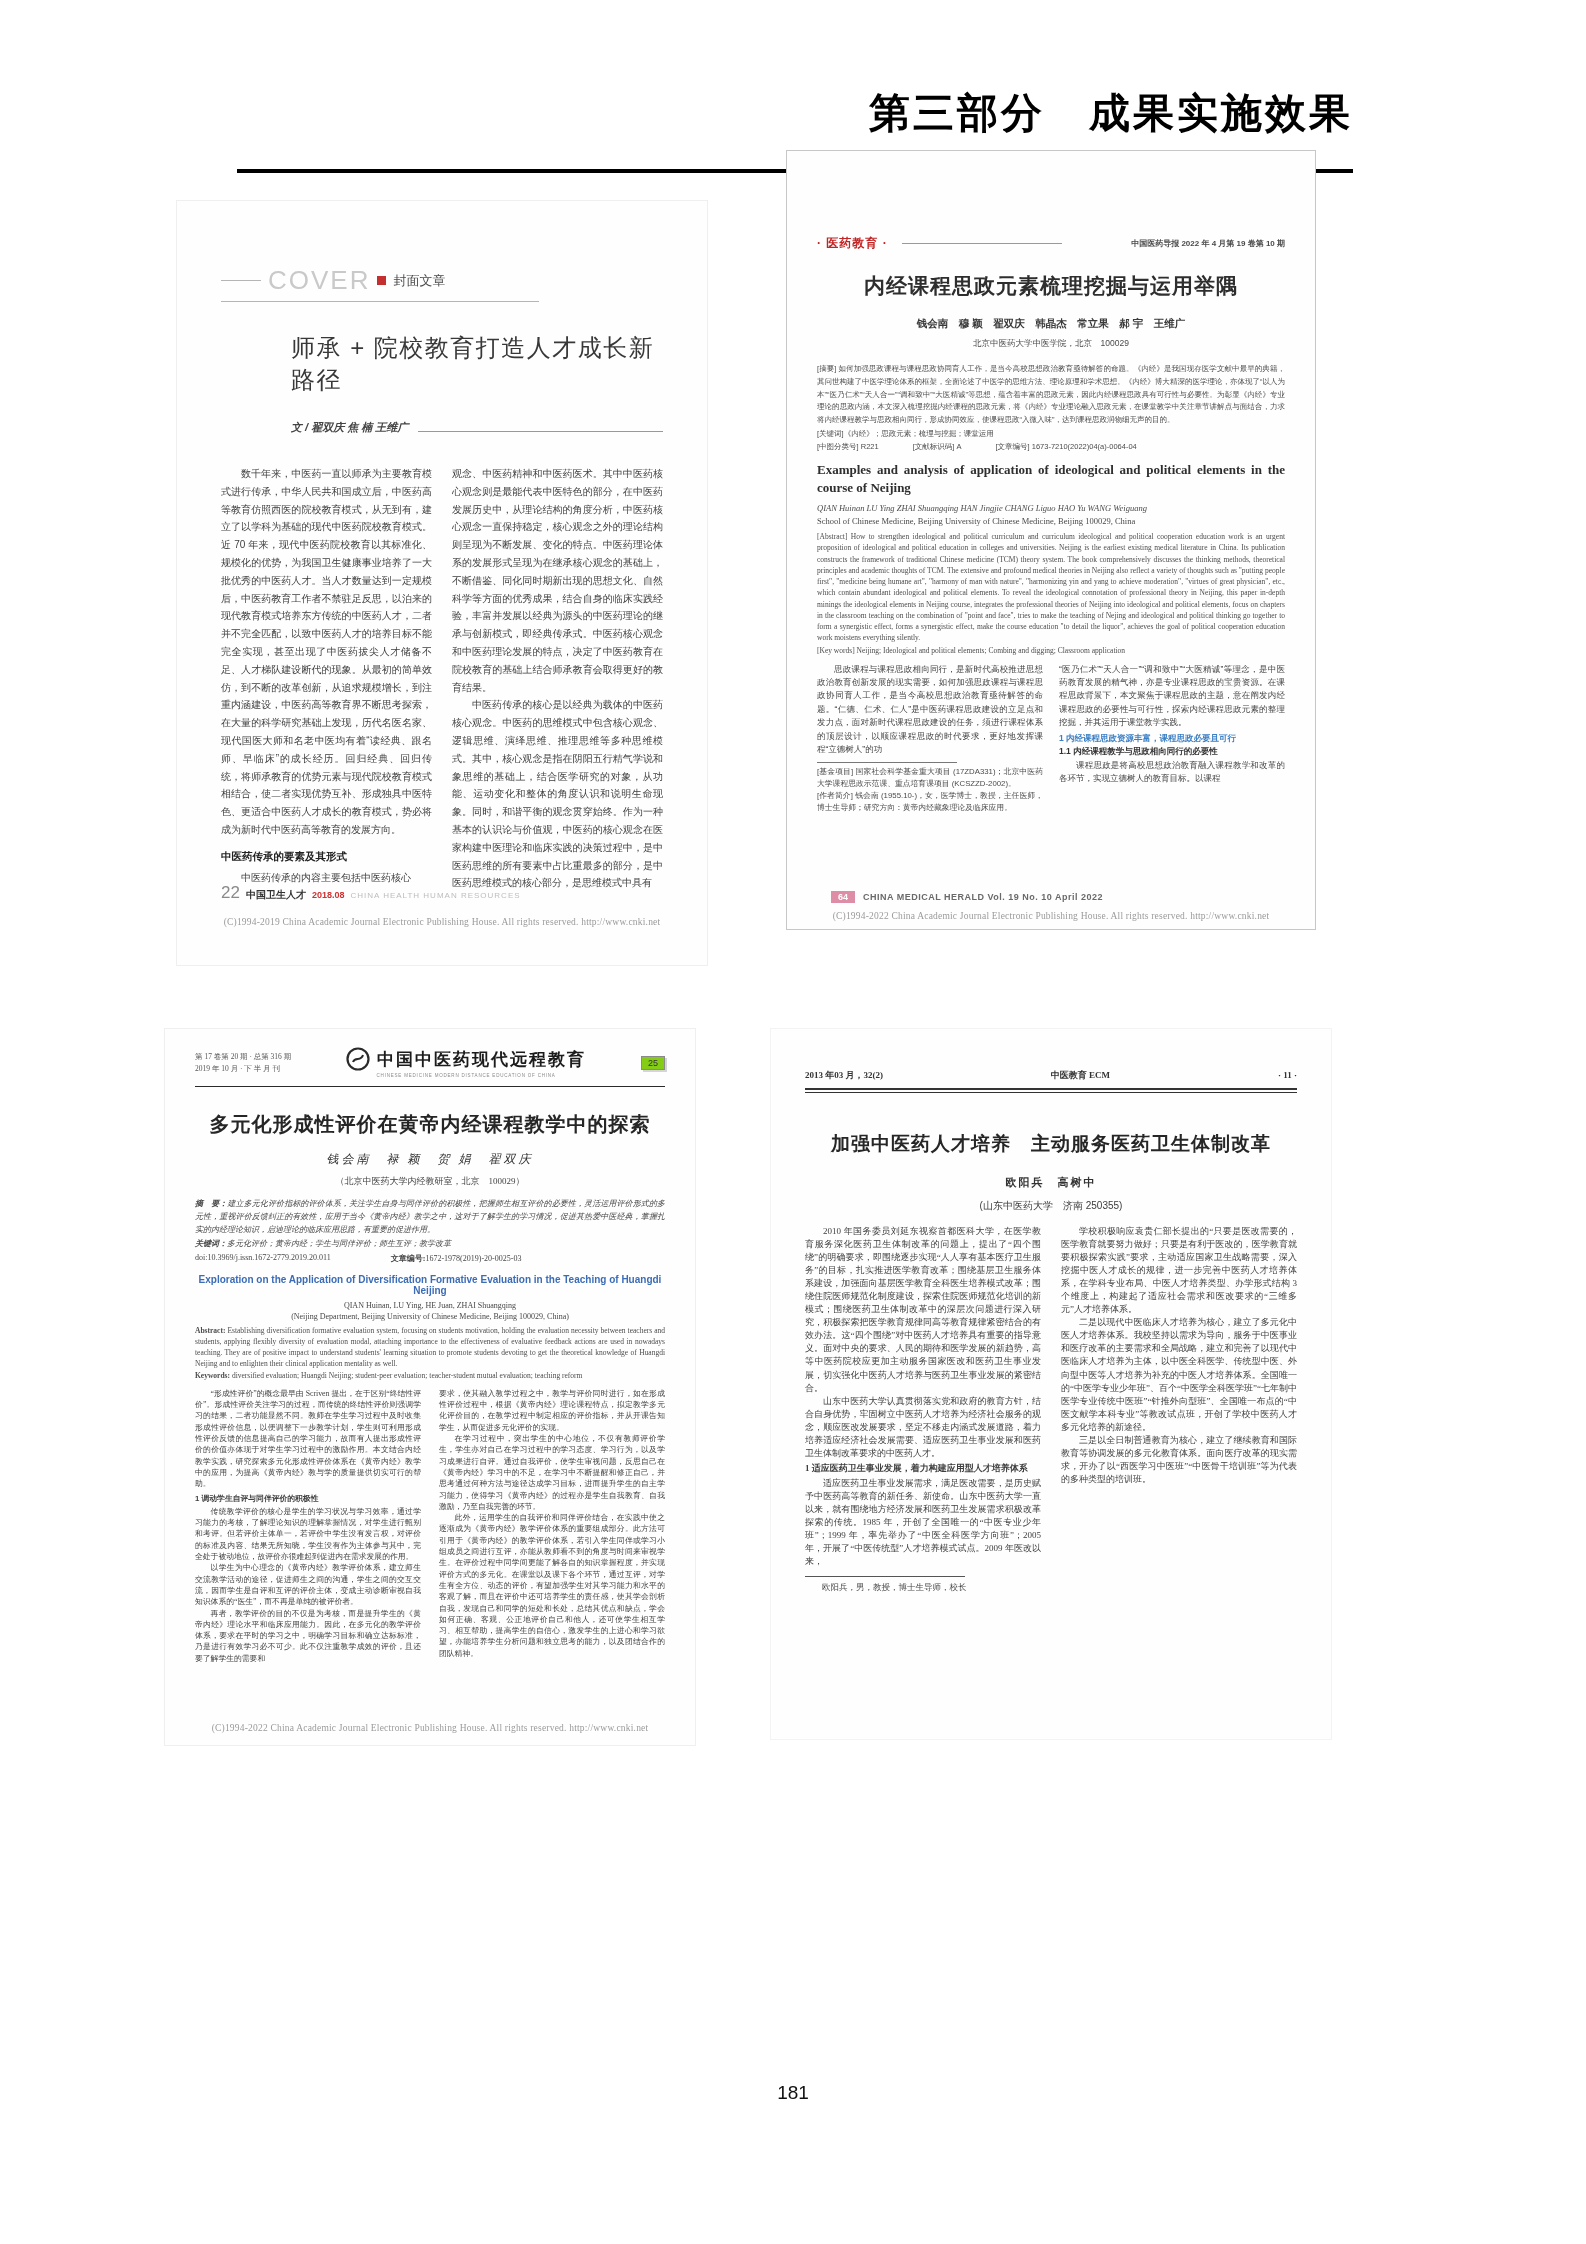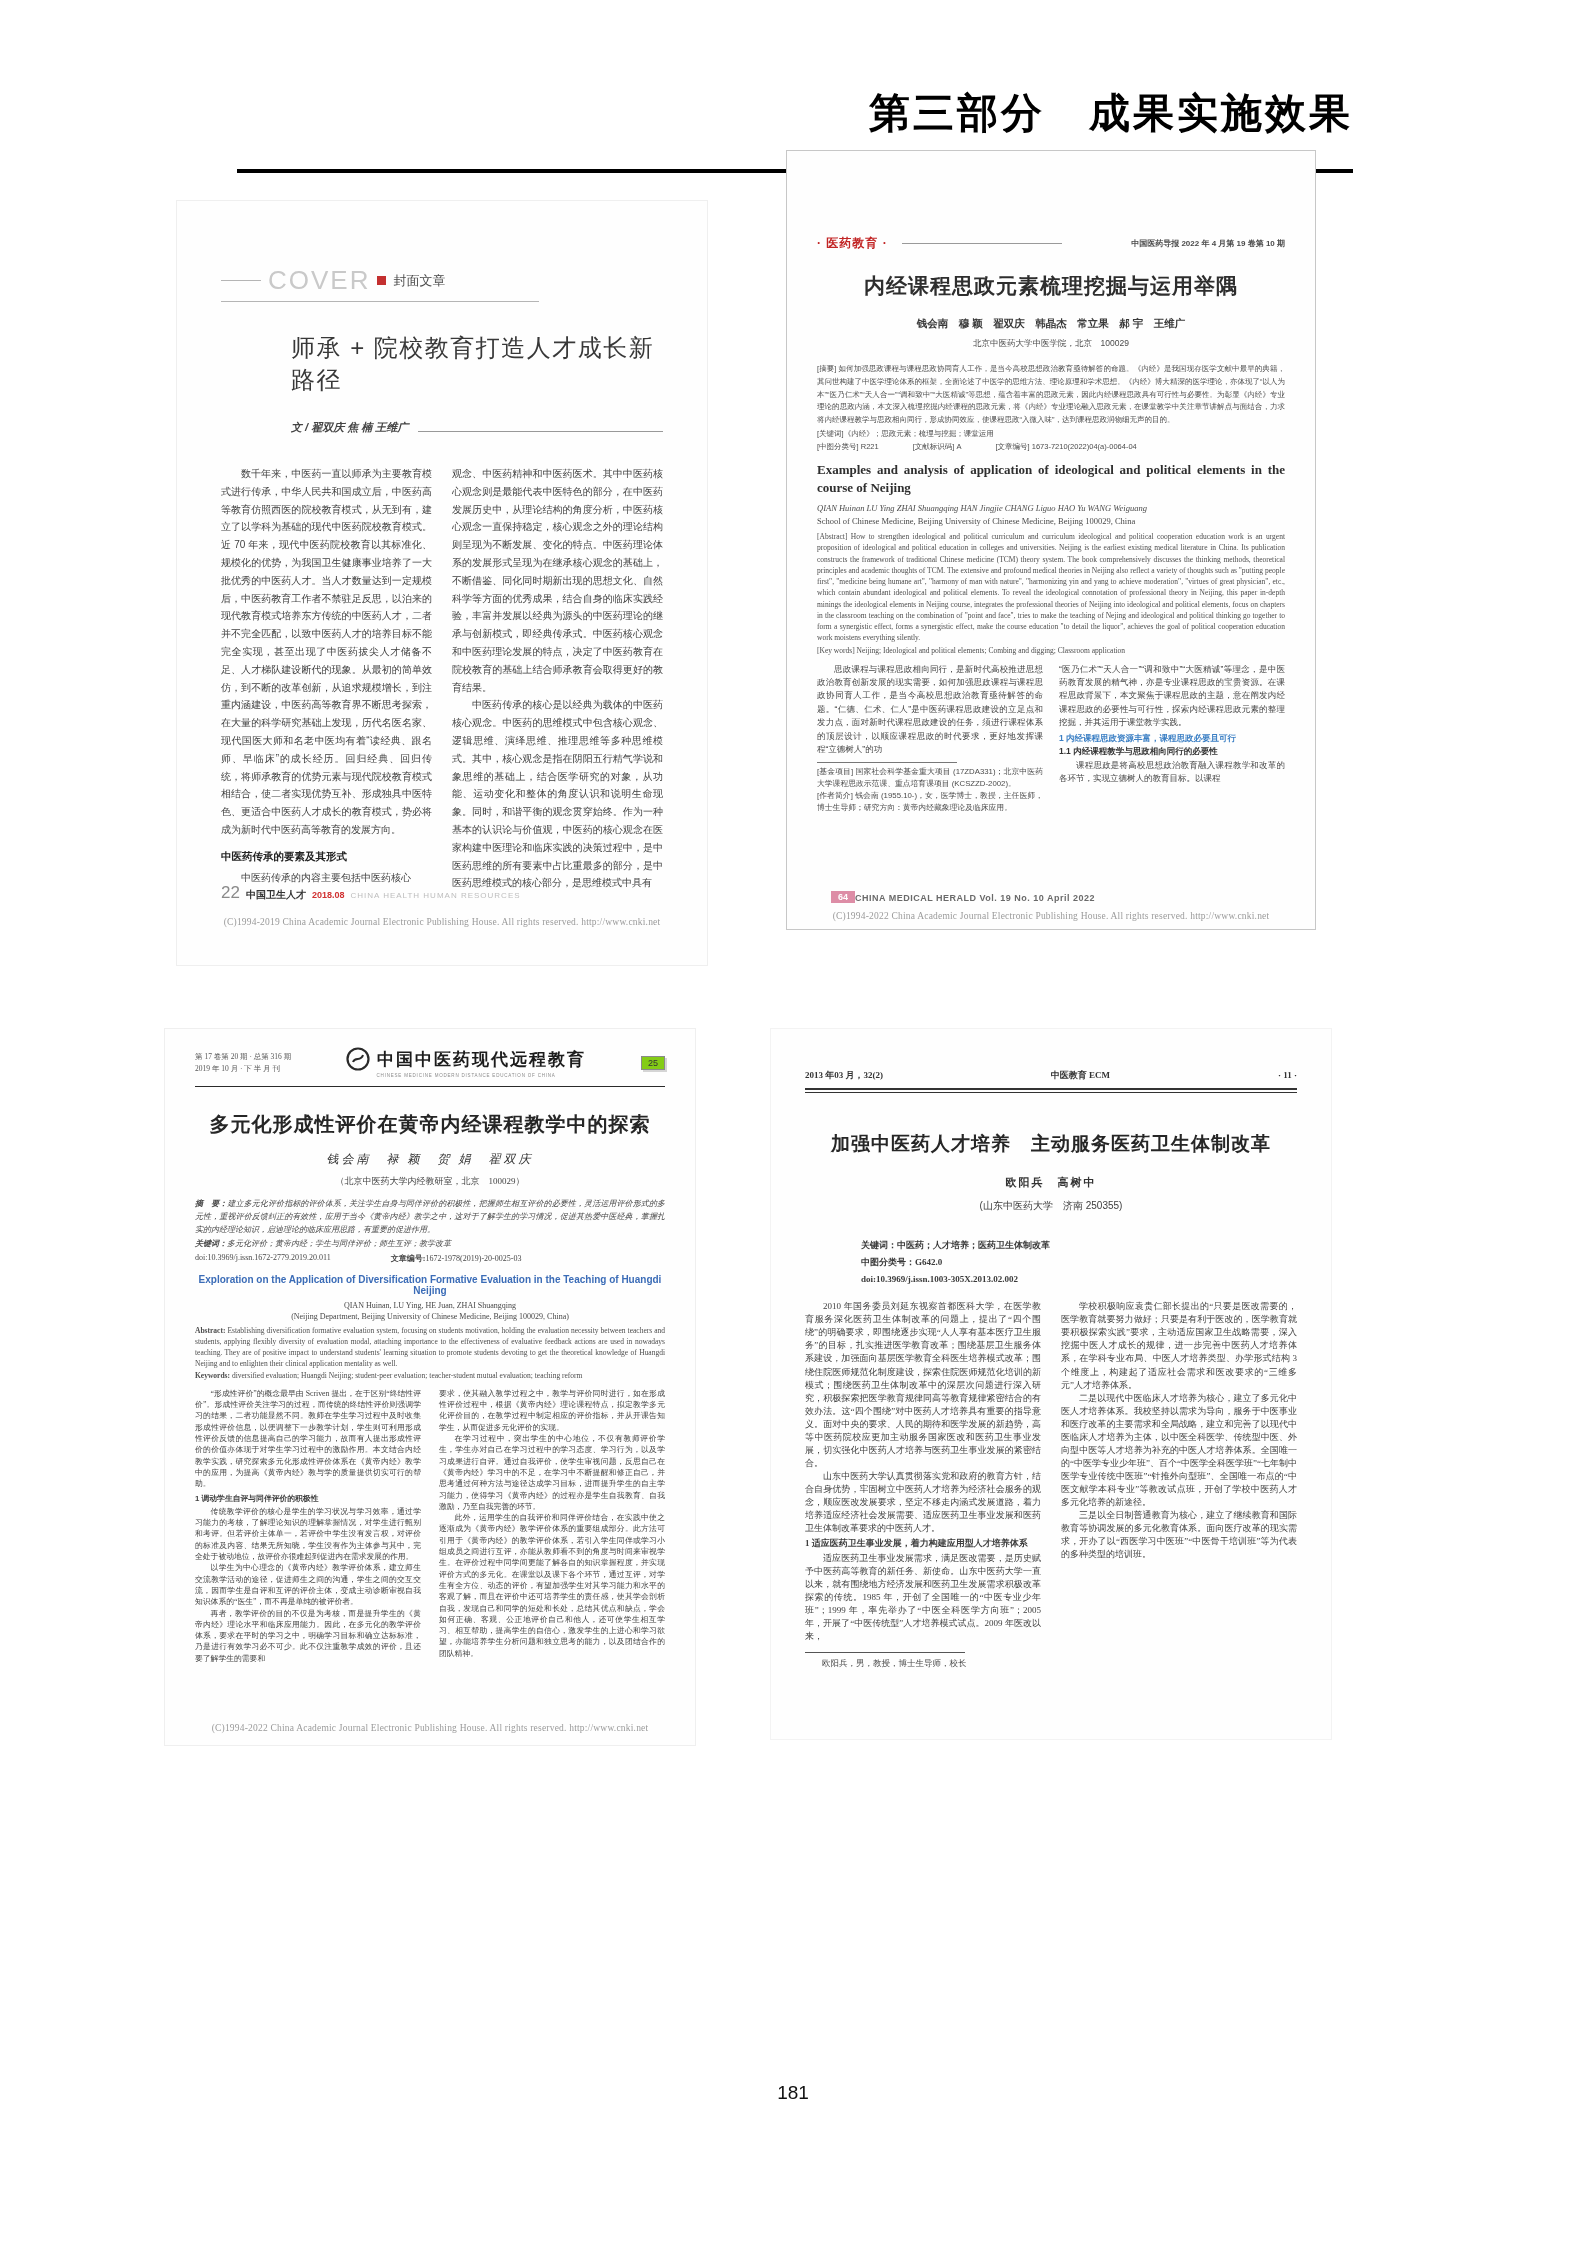--- a/index.html
+++ b/index.html
@@ -77,21 +77,21 @@
   .b-enauthors { font-family:"Liberation Serif", serif; font-style:italic; font-size:8.5px; color:#4a4a4a; margin-top:6px; }
   .b-enaffil { font-family:"Liberation Serif", serif; font-size:8.5px; color:#4a4a4a; margin-top:3px; }
   .b-absen { font-family:"Liberation Serif", serif; font-size:7.5px; line-height:1.5; text-align:justify;
              color:#4c4c4c; margin-top:5px; }
   .b-kwen { font-family:"Liberation Serif", serif; font-size:7.5px; color:#4c4c4c; margin-top:2px; }
   .b-cols { margin-top:8px; height:160px; gap:16px; font-size:8.5px; line-height:1.58; color:#454545; }
   .b-fundsep { width:62%; border-top:1px solid #777; margin:5px 0 3px; }
   .b-note { font-size:7.8px; line-height:1.55; color:#4c4c4c; }
   .b-h1 { color:#3b7fc4; font-weight:bold; margin-top:2px; }
   .b-h2 { font-weight:bold; color:#333; }
-  .b-footer { position:absolute; bottom:26px; left:44px; display:flex; align-items:flex-end; gap:0; }
+  .b-footer { position:absolute; bottom:26px; left:44px; display:flex; align-items:center; gap:8px; }
   .b-pgbox { background:#dd8da6; color:#fff; font-size:9px; font-weight:bold; padding:1px 7px; }
   .b-ftxt { font-size:9px; font-weight:bold; color:#6a6a6a; letter-spacing:.5px; }
   .b-copy { bottom:8px; }
 
   
   .c-head { margin-top:18px; display:flex; align-items:center; }
   .c-vol { font-family:"Liberation Serif", serif; font-size:7.5px; color:#555; line-height:1.5; white-space:nowrap; }
   .c-brand { margin:0 auto; display:flex; flex-direction:column; align-items:center; }
   .c-brand-row { display:flex; align-items:center; gap:7px; }
   .c-jr { font-size:17px; font-weight:bold; color:#1c1c1c; letter-spacing:2px; }
@@ -275,25 +275,20 @@
 <div class="thumb thumb-d">
   <div class="d-head">
     <span>2013 年03 月，32(2)</span>
     <span class="d-hc">中医教育 ECM</span>
     <span>· 11 ·</span>
   </div>
   <div class="d-rule"></div>
   <div class="d-title">加强中医药人才培养　主动服务医药卫生体制改革</div>
   <div class="d-authors">欧阳兵　高树中</div>
   <div class="d-affil">(山东中医药大学　济南 250355)</div>
-  <div class="d-meta">
-    <div>关键词：中医药；人才培养；医药卫生体制改革</div>
-    <div>中图分类号：G642.0</div>
-    <div>doi:10.3969/j.issn.1003-305X.2013.02.002</div>
-  </div>
   <div class="cols d-cols">
     <div>
       <p class="indent">2010 年国务委员刘延东视察首都医科大学，在医学教育服务深化医药卫生体制改革的问题上，提出了“四个围绕”的明确要求，即围绕逐步实现“人人享有基本医疗卫生服务”的目标，扎实推进医学教育改革；围绕基层卫生服务体系建设，加强面向基层医学教育全科医生培养模式改革；围绕住院医师规范化制度建设，探索住院医师规范化培训的新模式；围绕医药卫生体制改革中的深层次问题进行深入研究，积极探索把医学教育规律同高等教育规律紧密结合的有效办法。这“四个围绕”对中医药人才培养具有重要的指导意义。面对中央的要求、人民的期待和医学发展的新趋势，高等中医药院校应更加主动服务国家医改和医药卫生事业发展，切实强化中医药人才培养与医药卫生事业发展的紧密结合。</p>
       <p class="indent">山东中医药大学认真贯彻落实党和政府的教育方针，结合自身优势，牢固树立中医药人才培养为经济社会服务的观念，顺应医改发展要求，坚定不移走内涵式发展道路，着力培养适应经济社会发展需要、适应医药卫生事业发展和医药卫生体制改革要求的中医药人才。</p>
       <p class="d-h1">1 适应医药卫生事业发展，着力构建应用型人才培养体系</p>
       <p class="indent">适应医药卫生事业发展需求，满足医改需要，是历史赋予中医药高等教育的新任务、新使命。山东中医药大学一直以来，就有围绕地方经济发展和医药卫生发展需求积极改革探索的传统。1985 年，开创了全国唯一的“中医专业少年班”；1999 年，率先举办了“中医全科医学方向班”；2005 年，开展了“中医传统型”人才培养模式试点。2009 年医改以来，</p>
       <div class="d-footsep"></div>
       <p class="d-footnote">欧阳兵，男，教授，博士生导师，校长</p>
     </div>
     <div>

